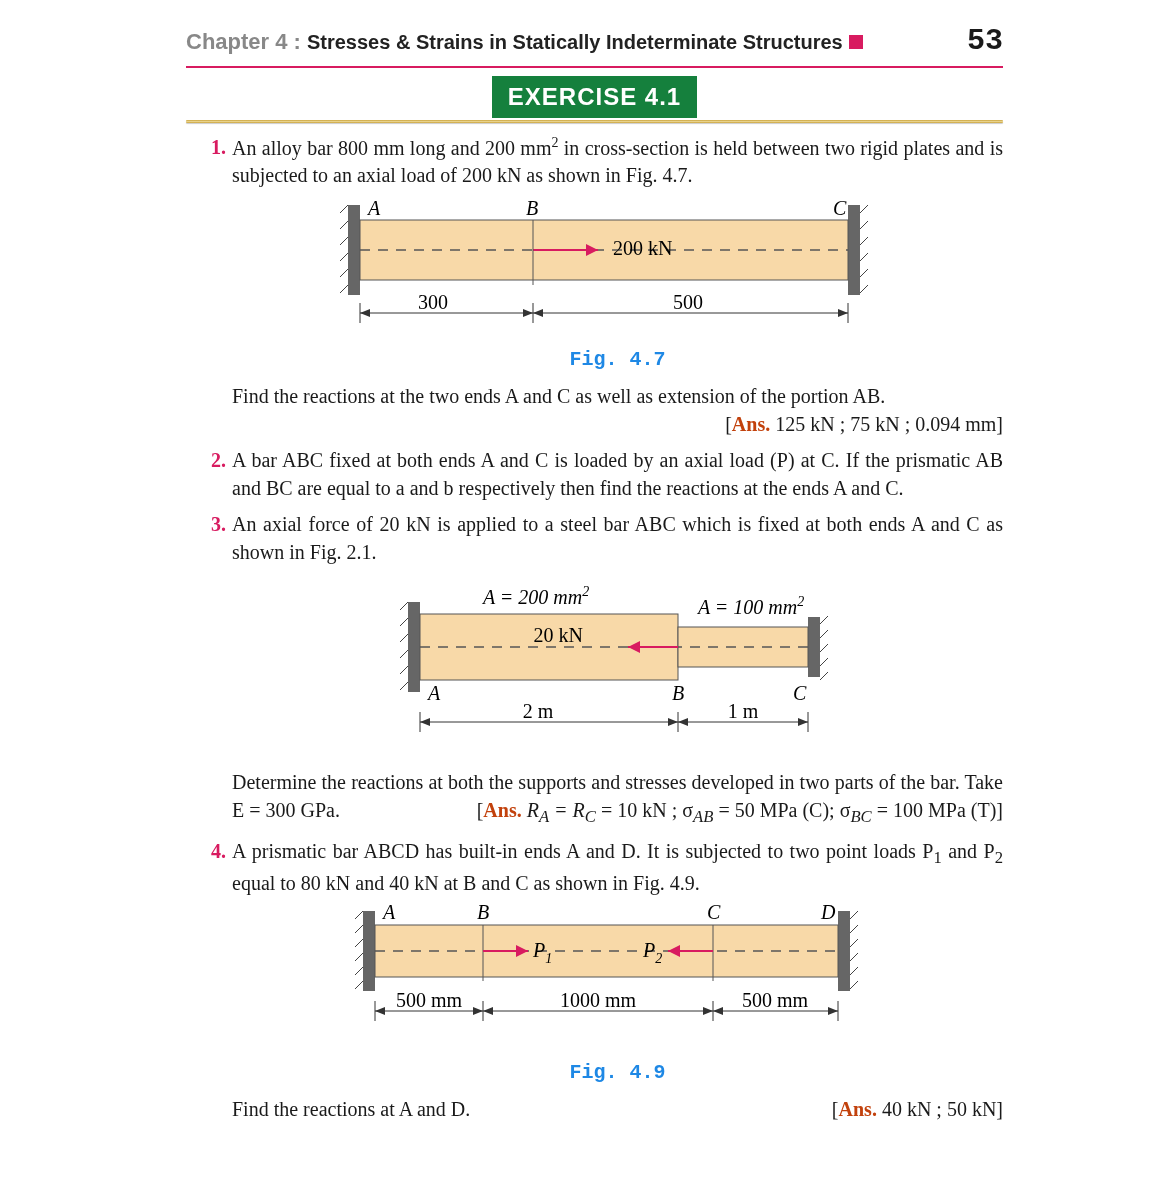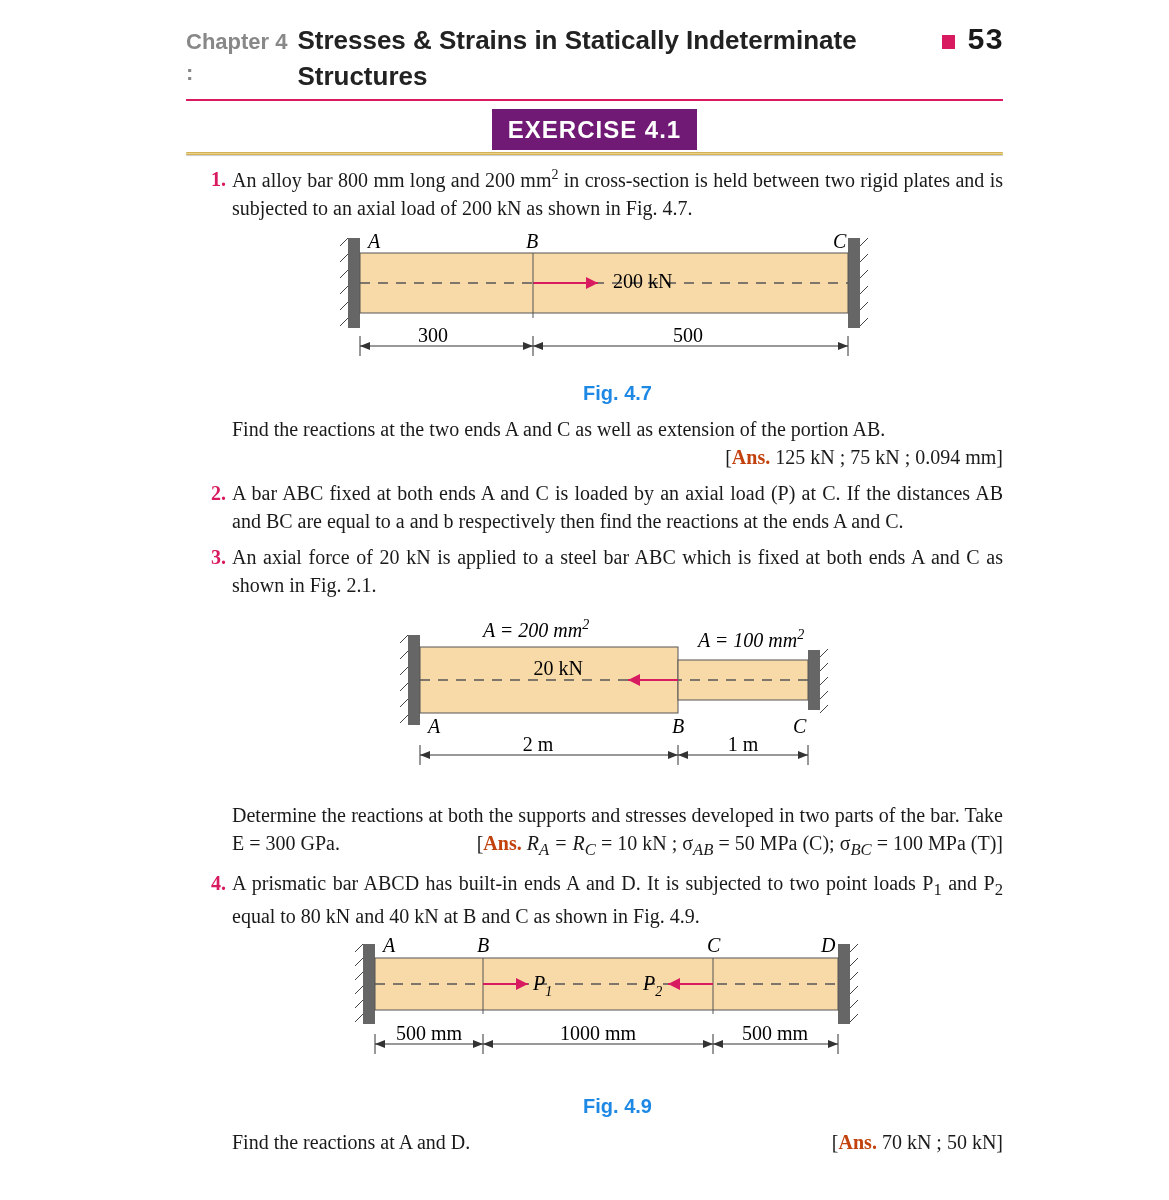--- a/index.html
+++ b/index.html
@@ -1,30 +1,30 @@
 <!DOCTYPE html>
 <html><head>
 <meta charset="utf-8">
 <style>
   body{margin:0;font-family:Georgia,'Times New Roman',serif;font-size:20px;color:#1a1a1a;background:#fff;line-height:1.4}
   .page{width:957px;margin:0 auto;padding:20px 60px 20px 80px;box-sizing:border-box}
   .hdr{display:flex;align-items:baseline;border-bottom:2px solid #d81b60;padding-bottom:4px;margin-bottom:8px}
   .hdr .chap{color:#888;font-family:Arial,Helvetica,sans-serif;font-weight:700;font-size:22px}
-  .hdr .title{color:#222;font-family:Arial,Helvetica,sans-serif;font-weight:700;font-size:26px;margin-left:6px}
+  .hdr .title{color:#222;font-family:Arial,Helvetica,sans-serif;font-weight:700;font-size:20px;margin-left:6px}
   .hdr .sq{display:inline-block;width:14px;height:14px;background:#d81b60;margin:0 12px 0 6px;vertical-align:middle}
   .hdr .pg{font-family:Liberation Mono, monospace;font-weight:700;font-size:30px;margin-left:auto}
   .exhdr{text-align:center;margin:6px 0 2px}
-  .exhdr span{display:inline-block;background:#701a75;color:#fff;font-family:Arial,Helvetica,sans-serif;font-weight:700;font-size:24px;padding:4px 16px;letter-spacing:1px}
+  .exhdr span{display:inline-block;background:#15803d;color:#fff;font-family:Arial,Helvetica,sans-serif;font-weight:700;font-size:24px;padding:4px 16px;letter-spacing:1px}
   .rule{height:3px;background:linear-gradient(#c9a13a,#e8d28a,#c9a13a);margin-bottom:10px;border-radius:1px;box-shadow:0 1px 1px rgba(0,0,0,.2)}
   .list{counter-reset:q;padding-left:46px}
   .item{position:relative;margin-bottom:8px;text-align:justify}
   .item .num{position:absolute;left:-42px;top:0;font-weight:700;color:#d81b60;width:36px;text-align:right}
   .ans{text-align:right}
   .ansl{color:#c2410c;font-weight:700}
-  .figcap{color:#1e88e5;font-weight:700;text-align:center;font-family:Liberation Sans, sans-serif;margin:6px 0 8px}
+  .figcap{color:#1e88e5;font-weight:700;text-align:center;font-family:Liberation Mono, monospace;margin:6px 0 8px}
   svg{display:block;margin:6px auto}
   .svgtxt{font-family:'Times New Roman',serif;font-size:20px;font-style:italic}
   .svgnum{font-family:'Times New Roman',serif;font-size:20px}
   .bar{fill:#f8d9a8;stroke:#555;stroke-width:1}
   .hatch{stroke:#444;stroke-width:1}
   .dash{stroke:#555;stroke-width:1.5;stroke-dasharray:10 8}
   .dim{stroke:#333;stroke-width:1}
   .arr{fill:#333}
   .red{stroke:#d81b60;stroke-width:2;fill:none}
   .redfill{fill:#d81b60}
@@ -100,21 +100,21 @@
         <text class="svgnum" x="420" y="114" text-anchor="middle">500</text>
       </svg>
       <div class="figcap">Fig. 4.7</div>
 
       <div>Find the reactions at the two ends A and C as well as extension of the portion AB.</div>
       <div class="ans">[<span class="ansl">Ans.</span> <span>125 kN ; 75 kN ; 0.094 mm]</span></div>
     </div>
 
     <div class="item">
       <span class="num">2.</span>
-      <span>A bar ABC fixed at both ends A and C is loaded by an axial load (P) at C. If the distances AB and BC are equal to a and b respectively then find the reactions at the ends A and C.</span>
+      <span>A bar ABC fixed at both ends A and C is loaded by an axial load (P) at C. If the prismatic AB and BC are equal to a and b respectively then find the reactions at the ends A and C.</span>
     </div>
 
     <div class="item">
       <span class="num">3.</span>
       <span>An axial force of 20 kN is applied to a steel bar ABC which is fixed at both ends A and C as shown in Fig. 2.1.</span>
 
       <svg width="560" height="190">
 
         <rect x="70" y="30" width="12" height="90" fill="#666"></rect>
           <rect x="470" y="45" width="12" height="60" fill="#666"></rect>
@@ -229,19 +229,19 @@
         <polygon class="arr" points="420,108 430,104 430,112"></polygon>
           <polygon class="arr" points="545,108 535,104 535,112"></polygon>
         <text class="svgnum" x="136" y="104" text-anchor="middle">500 mm</text>
         <text class="svgnum" x="305" y="104" text-anchor="middle">1000 mm</text>
         <text class="svgnum" x="482" y="104" text-anchor="middle">500 mm</text>
       </svg>
       <div class="figcap">Fig. 4.9</div>
 
       <div>
         <span>Find the reactions at A and D.</span>
-        <span style="float:right">[<span class="ansl">Ans.</span> <span>70 kN ; 50 kN]</span></span>
+        <span style="float:right">[<span class="ansl">Ans.</span> <span>40 kN ; 50 kN]</span></span>
       </div>
       <div style="clear:both"></div>
     </div>
 
   </div>
 </div>
 
 </body></html>

